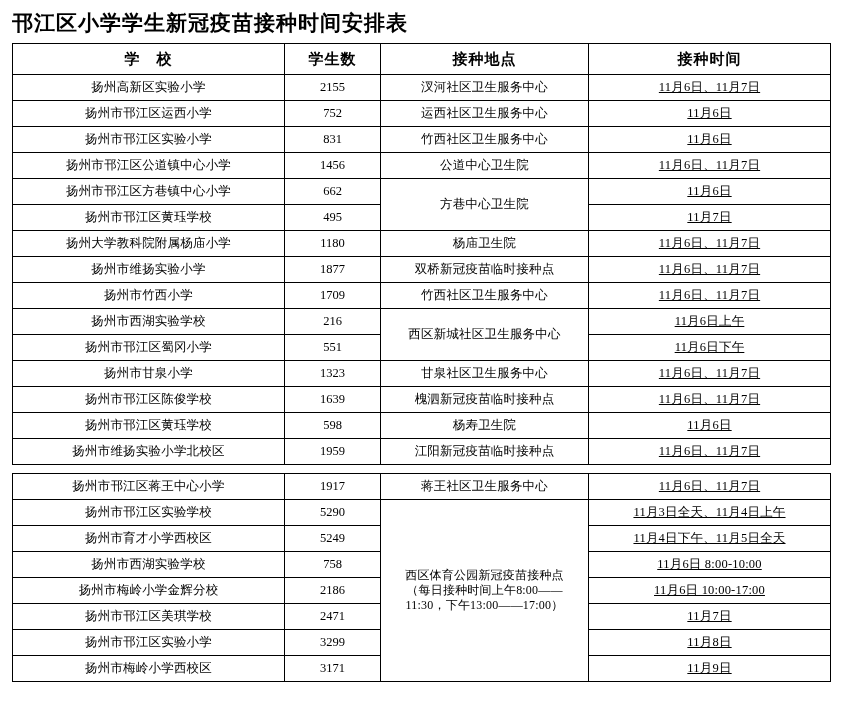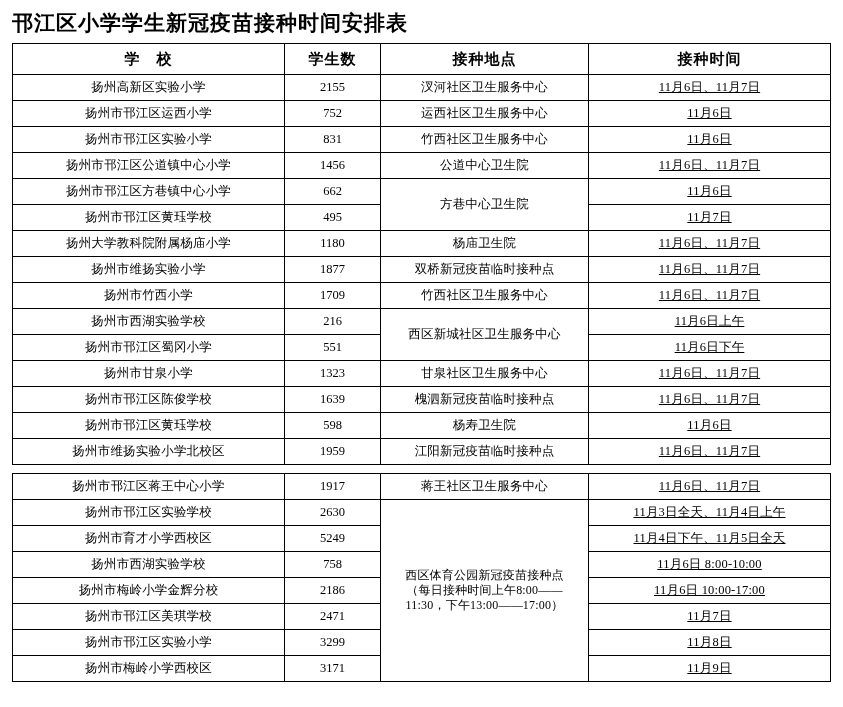--- a/index.html
+++ b/index.html
@@ -206,21 +206,21 @@
     </colgroup>
     <tbody id="section2-body">
         <tr>
           <td class="school">扬州市邗江区蒋王中心小学</td>
           <td class="count">1917</td>
           <td class="place">蒋王社区卫生服务中心</td>
           <td class="time">11月6日、11月7日</td>
         </tr>
         <tr>
           <td class="school">扬州市邗江区实验学校</td>
-          <td class="count">2630</td>
+          <td class="count">5290</td>
           <td rowspan="7" class="place place-multiline">西区体育公园新冠疫苗接种点<br>（每日接种时间上午8:00——<br>11:30，下午13:00——17:00）</td>
           <td class="time">11月3日全天、11月4日上午</td>
         </tr>
         <tr>
           <td class="school">扬州市育才小学西校区</td>
           <td class="count">5249</td>
           <td class="time">11月4日下午、11月5日全天</td>
         </tr>
         <tr>
           <td class="school">扬州市西湖实验学校</td>

